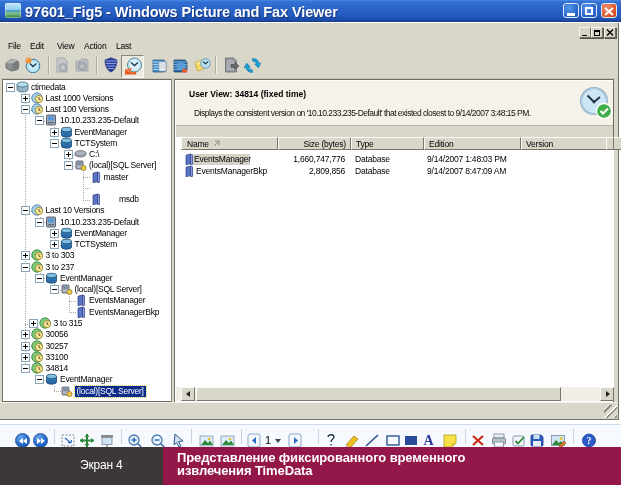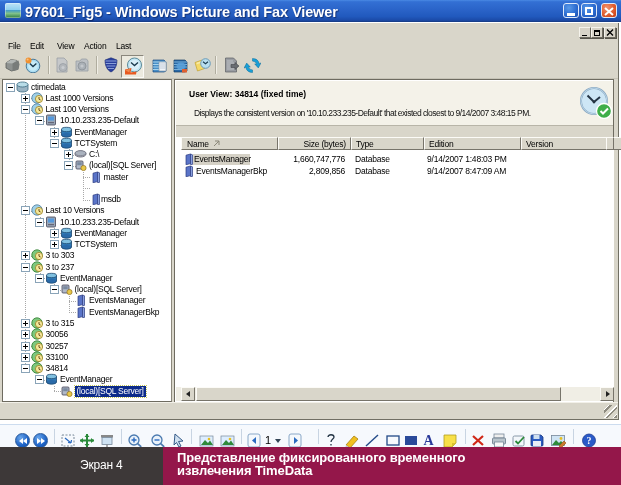--- a/index.html
+++ b/index.html
@@ -309,21 +309,21 @@
               <path d="M4 2.2 8.5 1v9.6L4 11.8z" fill="#5a74c8" stroke="#2a3a80" stroke-width=".7"></path>
               <path d="M8.5 1l2 .8v9.6l-2 .2z" fill="#8aa0e0" stroke="#2a3a80" stroke-width=".7"></path>
             </svg></span>
           <span class="lbl" style="left:100.5px">master</span>
         </div>
 <div class="trow" style="left:0;top:114.1px;width:168px">
           <span class="ticn" style="left:85.5px"><svg width="13" height="12" viewBox="0 0 13 12" style="">
               <path d="M4 2.2 8.5 1v9.6L4 11.8z" fill="#5a74c8" stroke="#2a3a80" stroke-width=".7"></path>
               <path d="M8.5 1l2 .8v9.6l-2 .2z" fill="#8aa0e0" stroke="#2a3a80" stroke-width=".7"></path>
             </svg></span>
-          <span class="lbl" style="left:98px">msdb</span>
+          <span class="lbl" style="left:116px">msdb</span>
         </div>
 <div class="trow" style="left:0;top:125.4px;width:168px">
           <span class="exp" style="left:17.5px">
             <i></i>
           </span>
           <span class="ticn" style="left:27.5px"><svg width="13" height="12" viewBox="0 0 13 12" style="">
               <circle cx="6" cy="6" r="5.2" fill="#9fd0e8" stroke="#4a7a9a" stroke-width=".8"></circle>
               <circle cx="8" cy="7" r="3.6" fill="#f4e89a" stroke="#a08020" stroke-width=".8"></circle>
               <path d="M8 5v2.2l1.6.8" stroke="#604010" stroke-width=".9" fill="none"></path>
             </svg></span>
@@ -419,21 +419,21 @@
             </svg></span>
           <span class="lbl" style="left:86.0px">EventsManager</span>
         </div>
 <div class="trow" style="left:0;top:226.7px;width:168px">
           <span class="ticn" style="left:71.0px"><svg width="13" height="12" viewBox="0 0 13 12" style="">
               <path d="M4 2.2 8.5 1v9.6L4 11.8z" fill="#5a74c8" stroke="#2a3a80" stroke-width=".7"></path>
               <path d="M8.5 1l2 .8v9.6l-2 .2z" fill="#8aa0e0" stroke="#2a3a80" stroke-width=".7"></path>
             </svg></span>
           <span class="lbl" style="left:86.0px">EventsManagerBkp</span>
         </div>
-<div class="trow" style="left:0;top:238.0px;width:156px">
+<div class="trow" style="left:8px;top:238.0px;width:156px">
           <span class="exp plus" style="left:17.5px">
             <i></i>
             <b></b>
           </span>
           <span class="ticn" style="left:27.5px"><svg width="13" height="12" viewBox="0 0 13 12" style="">
               <circle cx="6" cy="6" r="5.2" fill="#7ec87e" stroke="#2a7a2a" stroke-width=".8"></circle>
               <circle cx="8" cy="7" r="3.6" fill="#f4e89a" stroke="#a08020" stroke-width=".8"></circle>
               <path d="M8 5v2.2l1.6.8" stroke="#604010" stroke-width=".9" fill="none"></path>
             </svg></span>
           <span class="lbl" style="left:42.5px">3 to 315</span>

